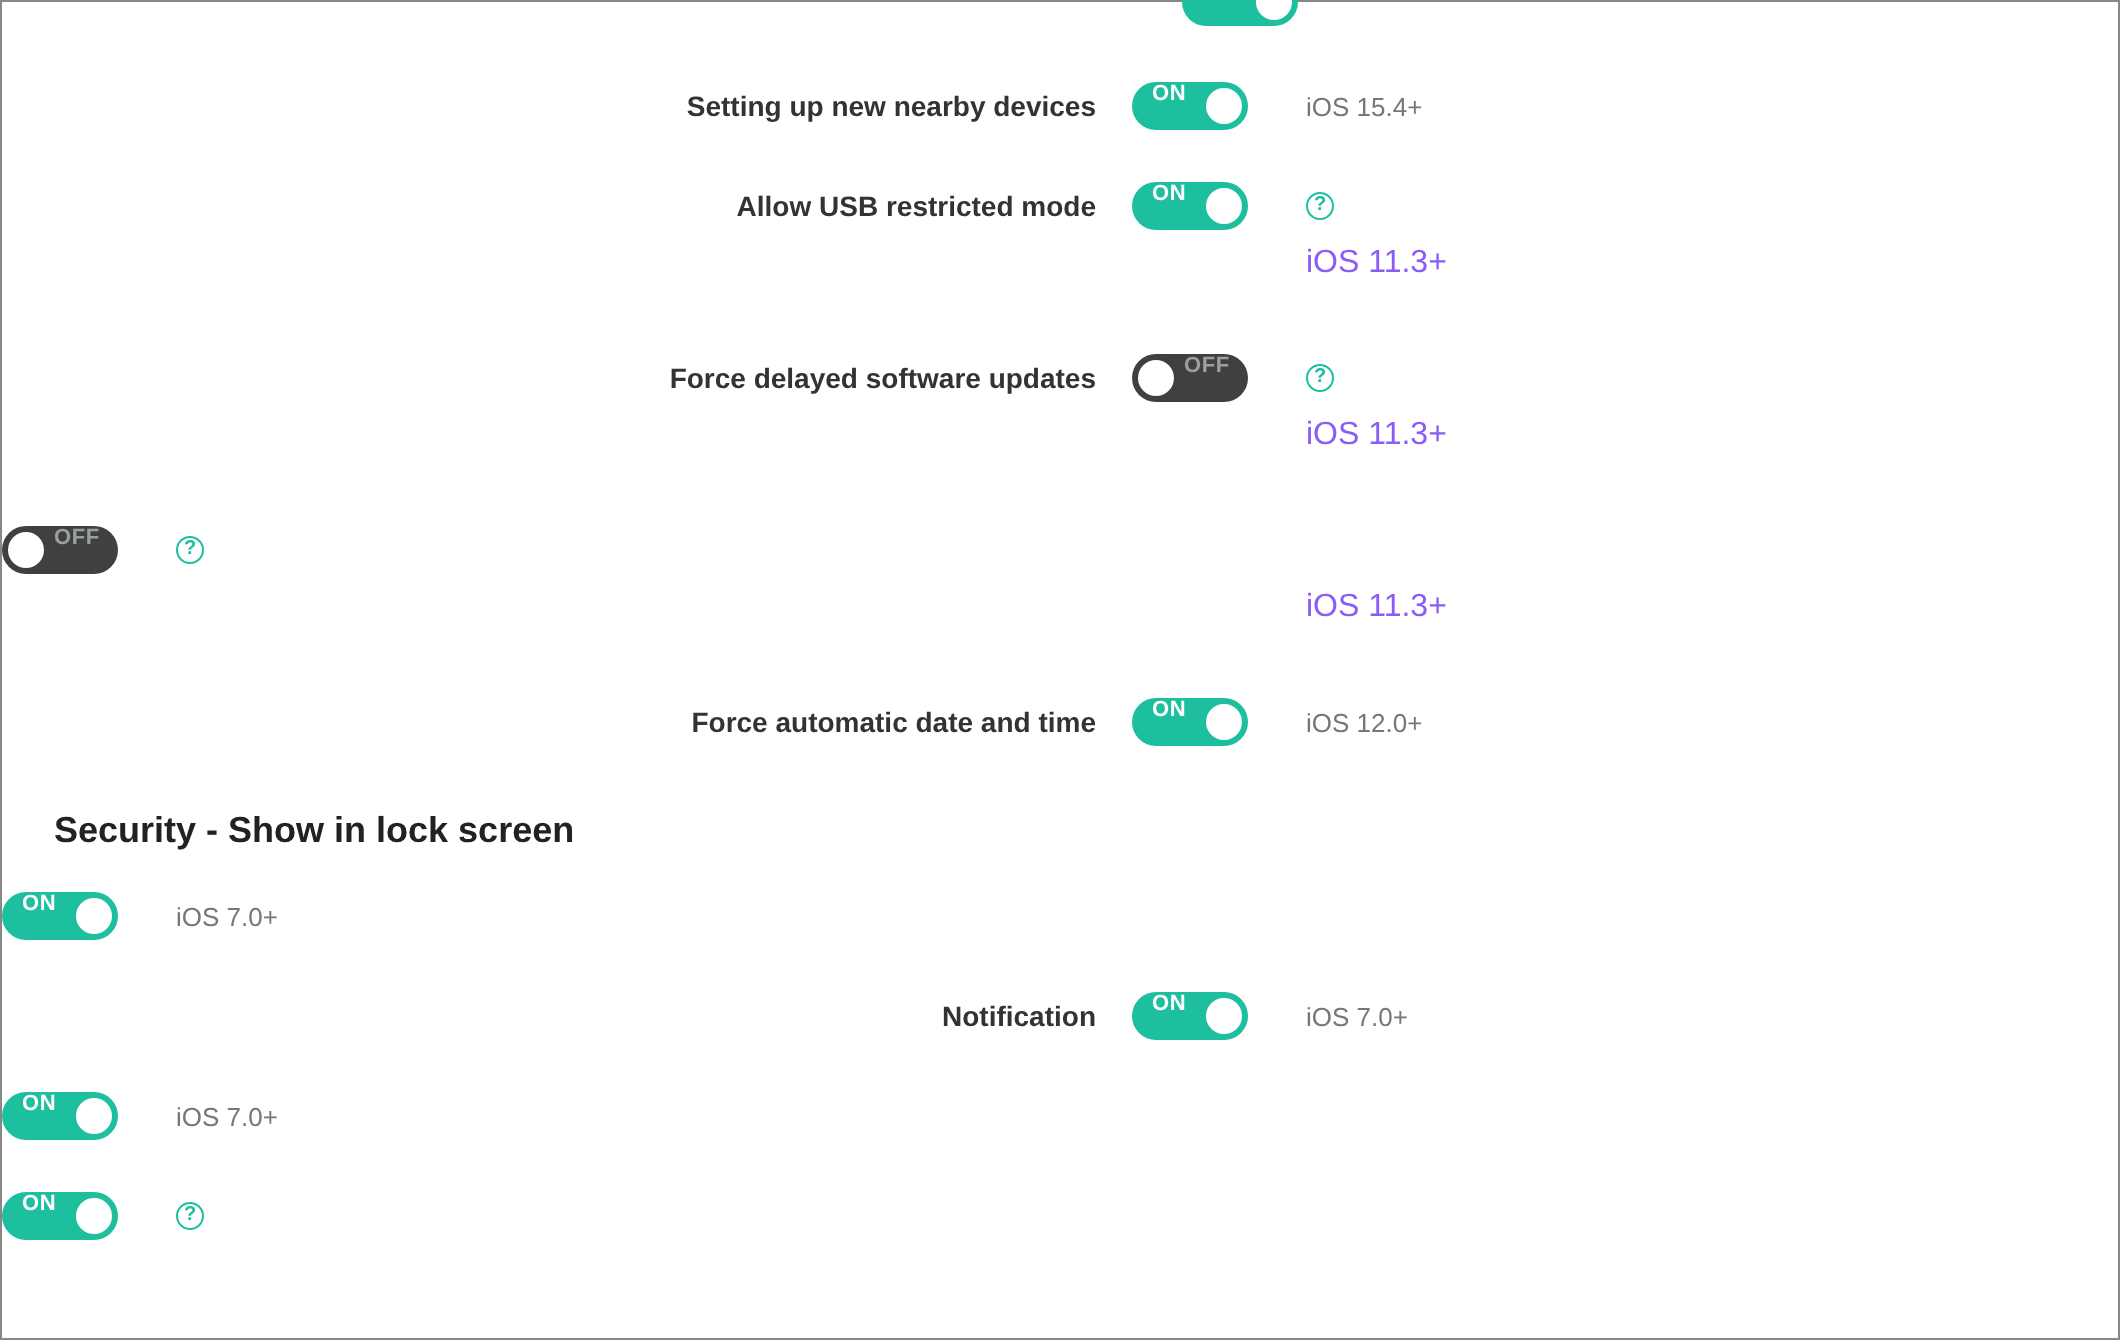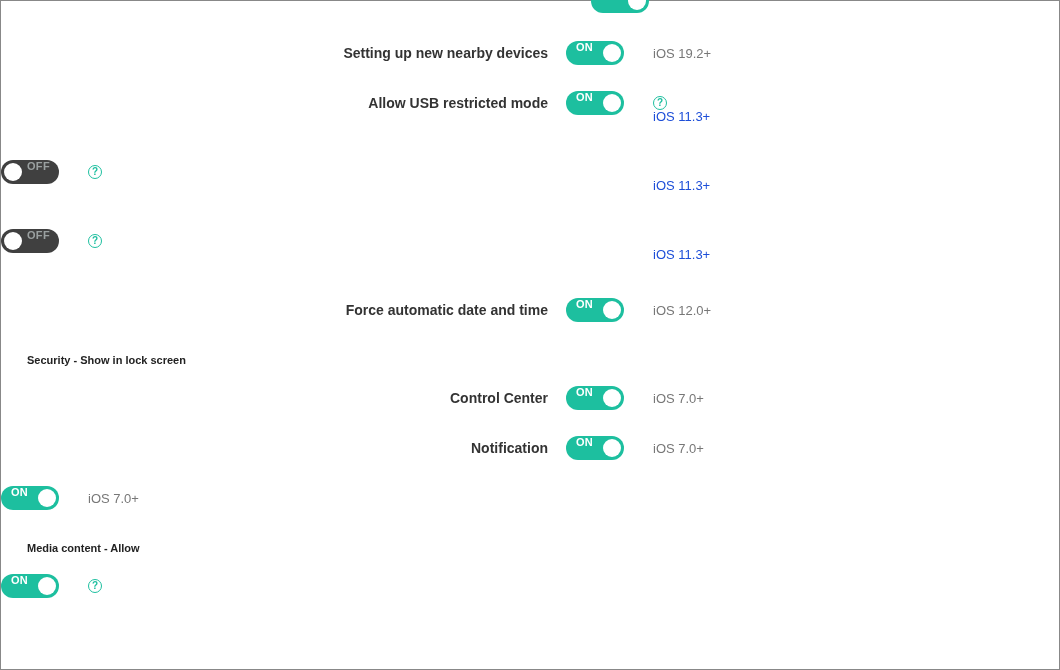--- a/index.html
+++ b/index.html
@@ -49,21 +49,21 @@
     .meta-col {
       padding-left: 12px;
       color: #777;
       font-size: 13px;
       display: flex;
       align-items: center;
       gap: 8px;
     }
     .section-header {
       font-weight: 700;
-      font-size: 11px;
+      font-size: 18px;
       color: #222;
       padding: 6px 0 20px 26px;
     }
     .toggle {
       position: relative;
       width: 58px;
       height: 24px;
       border-radius: 12px;
       cursor: pointer;
       display: flex;
@@ -119,22 +119,23 @@
     .meta-secondary {
       margin-top: -18px;
       margin-bottom: 36px;
       display: flex;
     }
     .meta-secondary .spacer {
       width: 640px;
     }
     .meta-secondary .text {
       padding-left: 12px;
-      color: #1d4ed8;
-      font-size: 13px;
+      color: #8b5cf6;
+      font-size: 16px;
+      margin-top: 14px;
     }
     .partial-toggle {
       position: absolute;
       top: -12px;
       left: 590px;
       width: 58px;
       height: 24px;
       border-radius: 12px;
       background: #1DBF9F;
       display: flex;
@@ -162,21 +163,21 @@
 
     <div class="row">
       <div class="label-col">Setting up new nearby devices</div>
       <div class="control-col">
         <div class="toggle on">
           <span class="tlabel">ON</span>
           <span class="knob"></span>
         </div>
       </div>
       <div class="meta-col">
-        <span>iOS 19.2+</span>
+        <span>iOS 15.4+</span>
       </div>
     </div>
 
     <div class="row tight">
       <div class="label-col">Allow USB restricted mode</div>
       <div class="control-col">
         <div class="toggle on">
           <span class="tlabel">ON</span>
           <span class="knob"></span>
         </div>
@@ -184,20 +185,21 @@
       <div class="meta-col">
         <span class="help-icon">?</span>
       </div>
     </div>
     <div class="meta-secondary">
       <div class="spacer"></div>
       <div class="text">iOS 11.3+</div>
     </div>
 
     <div class="row tight">
+      <div class="label-col">Force delayed software updates</div>
       <div class="control-col">
         <div class="toggle off">
           <span class="knob"></span>
           <span class="tlabel">OFF</span>
         </div>
       </div>
       <div class="meta-col">
         <span class="help-icon">?</span>
       </div>
     </div>
@@ -231,21 +233,20 @@
         </div>
       </div>
       <div class="meta-col">
         <span>iOS 12.0+</span>
       </div>
     </div>
 
     <div class="section-header">Security - Show in lock screen</div>
 
     <div class="row">
-      <div class="label-col">Control Center</div>
       <div class="control-col">
         <div class="toggle on">
           <span class="tlabel">ON</span>
           <span class="knob"></span>
         </div>
       </div>
       <div class="meta-col">
         <span>iOS 7.0+</span>
       </div>
     </div>
@@ -268,21 +269,20 @@
         <div class="toggle on">
           <span class="tlabel">ON</span>
           <span class="knob"></span>
         </div>
       </div>
       <div class="meta-col">
         <span>iOS 7.0+</span>
       </div>
     </div>
 
-    <div class="section-header">Media content - Allow</div>
 
     <div class="row">
       <div class="control-col">
         <div class="toggle on">
           <span class="tlabel">ON</span>
           <span class="knob"></span>
         </div>
       </div>
       <div class="meta-col">
         <span class="help-icon">?</span>

